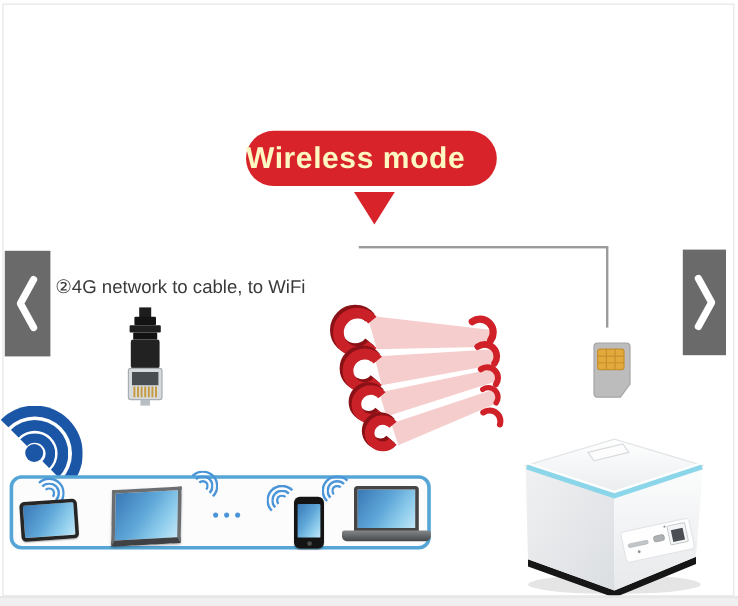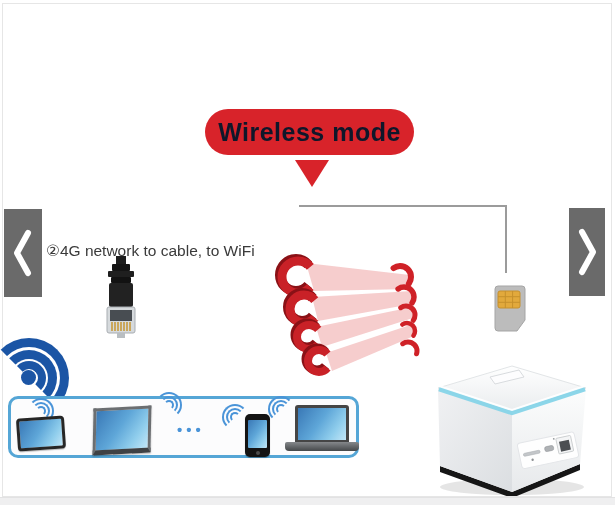--- a/index.html
+++ b/index.html
@@ -6,27 +6,27 @@
   #stage{position:relative;width:615px;height:505px;background:#ffffff;overflow:hidden;
          font-family:"Liberation Sans","DejaVu Sans",sans-serif;}
   .abs{position:absolute;}
 
   
   #frame{left:2px;top:3px;width:608px;height:492px;border:1px solid #e6e6e6;background:#ffffff;}
   #bottom-strip{left:0;top:497px;width:615px;height:8px;background:#efeff0;border-top:1px solid #e2e2e3;box-sizing:border-box;}
 
   
   #banner{left:205px;top:109px;width:209px;height:46px;border-radius:23px;background:#d8232a;
-          display:flex;align-items:center;justify-content:center;color:#0f172a;font-size:25px;font-weight:bold;letter-spacing:.5px;}
+          display:flex;align-items:center;color:#fef9c3;font-size:25px;font-weight:bold;letter-spacing:.5px;}
   #banner-tri{left:295px;top:160px;width:0;height:0;border-left:17px solid transparent;border-right:17px solid transparent;border-top:27px solid #d8232a;}
 
   
   .step{color:#3a3a3a;font-size:15.5px;white-space:nowrap;}
   #step1{left:46px;top:198px;}
-  #step2{left:46px;top:242px;}
+  #step2{left:46px;top:230px;}
 
   
   #line-h{left:299px;top:205px;width:207px;height:2px;background:#9b9b9b;}
   #line-v{left:505px;top:205px;width:2px;height:68px;background:#9b9b9b;}
 
   
   .nav-btn{background:#6a6a6a;display:flex;align-items:center;justify-content:center;cursor:pointer;border:none;padding:0;}
   #prev-btn{left:4px;top:209px;width:38px;height:88px;}
   #next-btn{left:569px;top:208px;width:36px;height:88px;}
 

